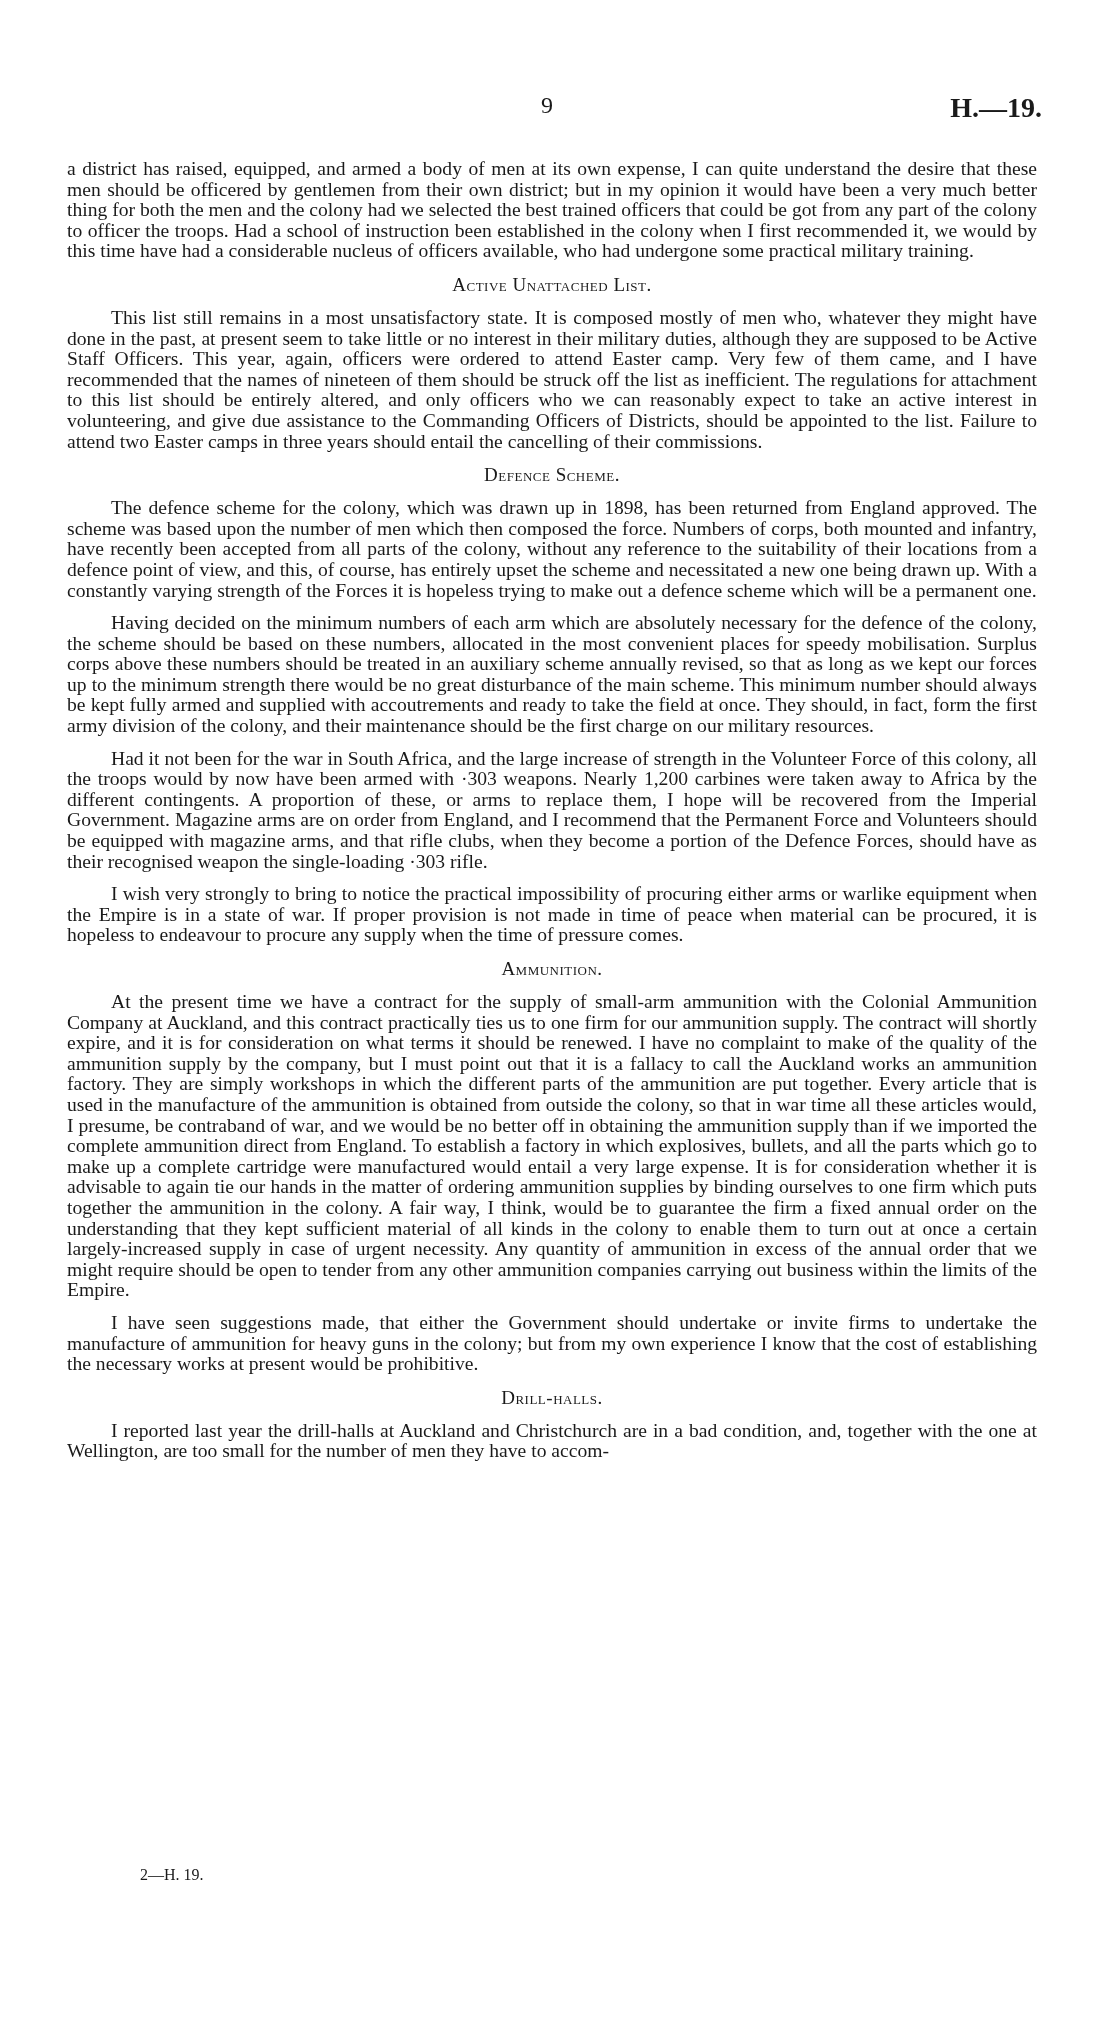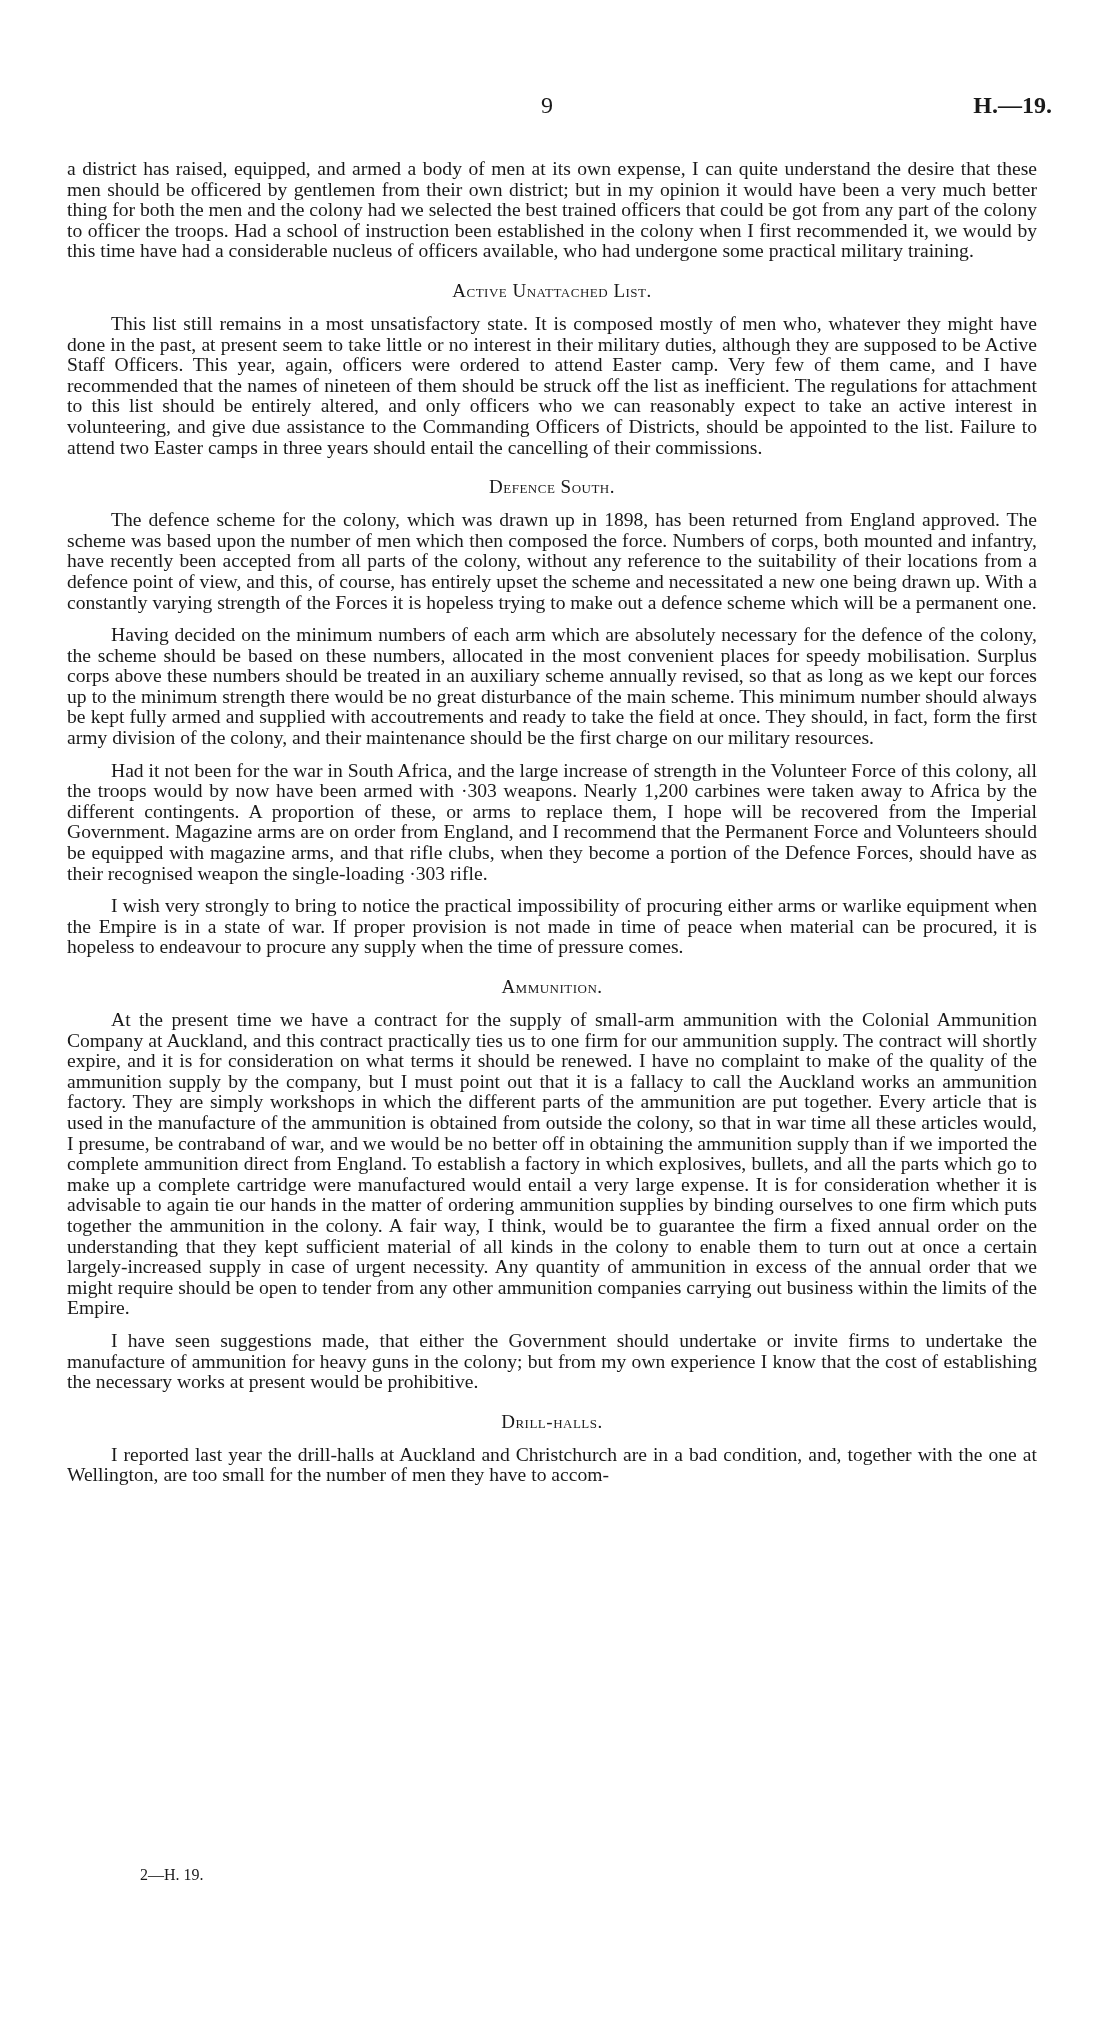--- a/index.html
+++ b/index.html
@@ -19,41 +19,41 @@
       height: 30px;
     }
     .page-number {
       position: absolute;
       left: 541px;
       top: 0;
       font-size: 24px;
     }
     .doc-ref {
       position: absolute;
-      right: 62px;
+      right: 72px;
       top: 0;
-      font-size: 24px;
+      font-size: 28px;
       font-weight: bold;
     }
     .body-text {
       position: absolute;
       top: 147px;
       left: 55px;
       width: 994px;
       font-size: 19.6px;
       line-height: 20.6px;
       text-align: justify;
     }
     .body-text p {
       margin: 12px;
       text-indent: 44px;
     }
     .body-text p.no-indent { text-indent: 0; }
     .body-text h2 {
-      margin: 18px 0 4px 0;
+      margin: 6px 0 4px 0;
       font-weight: normal;
       font-variant: small-caps;
       font-size: 19px;
       text-align: center;
       letter-spacing: 0.5px;
       line-height: 22px;
     }
     .footer-sig {
       position: absolute;
       top: 1866px;
@@ -73,21 +73,21 @@
   <section>
     <p class="no-indent">a district has raised, equipped, and armed a body of men at its own expense, I can quite understand the desire that these men should be officered by gentlemen from their own district; but in my opinion it would have been a very much better thing for both the men and the colony had we selected the best trained officers that could be got from any part of the colony to officer the troops. Had a school of instruction been established in the colony when I first recommended it, we would by this time have had a considerable nucleus of officers available, who had undergone some practical military training.</p>
   </section>
 
   <section>
     <h2>Active Unattached List.</h2>
     <p>This list still remains in a most unsatisfactory state. It is composed mostly of men who, whatever they might have done in the past, at present seem to take little or no interest in their military duties, although they are supposed to be Active Staff Officers. This year, again, officers were ordered to attend Easter camp. Very few of them came, and I have recommended that the names of nineteen of them should be struck off the list as inefficient. The regulations for attachment to this list should be entirely altered, and only officers who we can reasonably expect to take an active interest in volunteering, and give due assistance to the Commanding Officers of Districts, should be appointed to the list. Failure to attend two Easter camps in three years should entail the cancelling of their commissions.</p>
   </section>
 
   <section>
-    <h2>Defence South.</h2>
+    <h2>Defence Scheme.</h2>
     <p>The defence scheme for the colony, which was drawn up in 1898, has been returned from England approved. The scheme was based upon the number of men which then composed the force. Numbers of corps, both mounted and infantry, have recently been accepted from all parts of the colony, without any reference to the suitability of their locations from a defence point of view, and this, of course, has entirely upset the scheme and necessitated a new one being drawn up. With a constantly varying strength of the Forces it is hopeless trying to make out a defence scheme which will be a permanent one.</p>
     <p>Having decided on the minimum numbers of each arm which are absolutely necessary for the defence of the colony, the scheme should be based on these numbers, allocated in the most convenient places for speedy mobilisation. Surplus corps above these numbers should be treated in an auxiliary scheme annually revised, so that as long as we kept our forces up to the minimum strength there would be no great disturbance of the main scheme. This minimum number should always be kept fully armed and supplied with accoutrements and ready to take the field at once. They should, in fact, form the first army division of the colony, and their maintenance should be the first charge on our military resources.</p>
   </section>
 
   <section>
     <p>Had it not been for the war in South Africa, and the large increase of strength in the Volunteer Force of this colony, all the troops would by now have been armed with ·303 weapons. Nearly 1,200 carbines were taken away to Africa by the different contingents. A proportion of these, or arms to replace them, I hope will be recovered from the Imperial Government. Magazine arms are on order from England, and I recommend that the Permanent Force and Volunteers should be equipped with magazine arms, and that rifle clubs, when they become a portion of the Defence Forces, should have as their recognised weapon the single-loading ·303 rifle.</p>
     <p>I wish very strongly to bring to notice the practical impossibility of procuring either arms or warlike equipment when the Empire is in a state of war. If proper provision is not made in time of peace when material can be procured, it is hopeless to endeavour to procure any supply when the time of pressure comes.</p>
   </section>
 
   <section>

